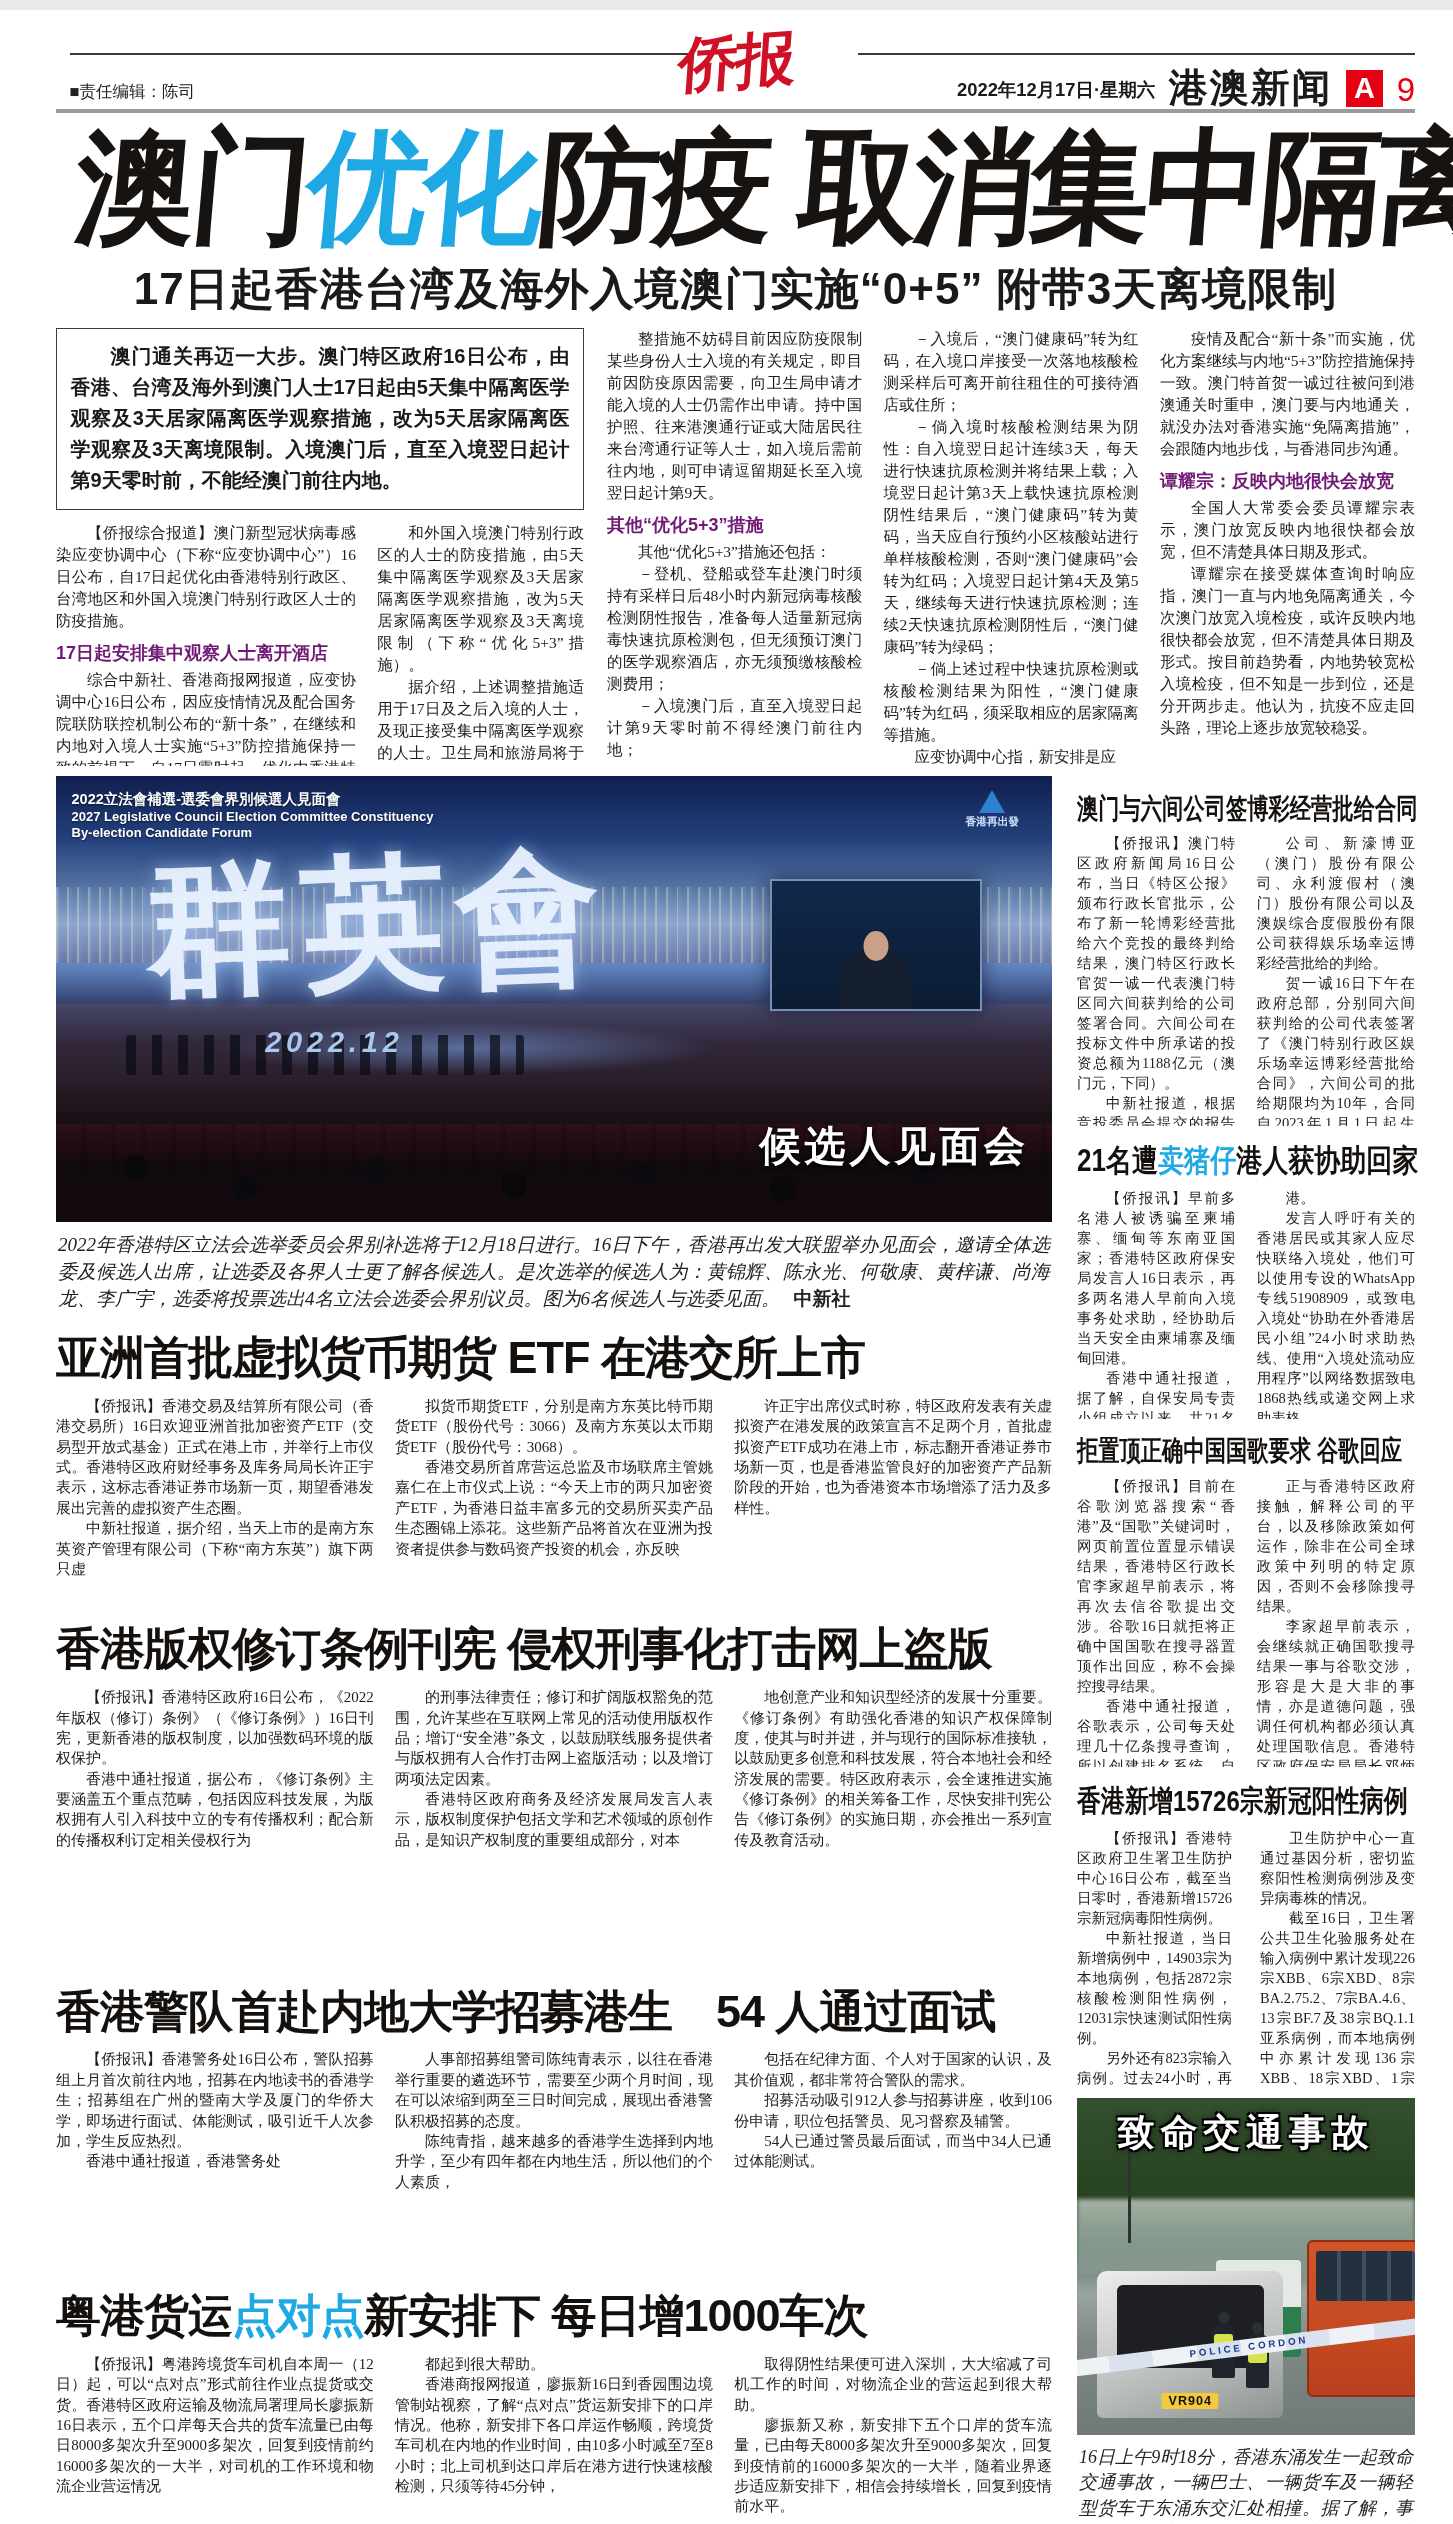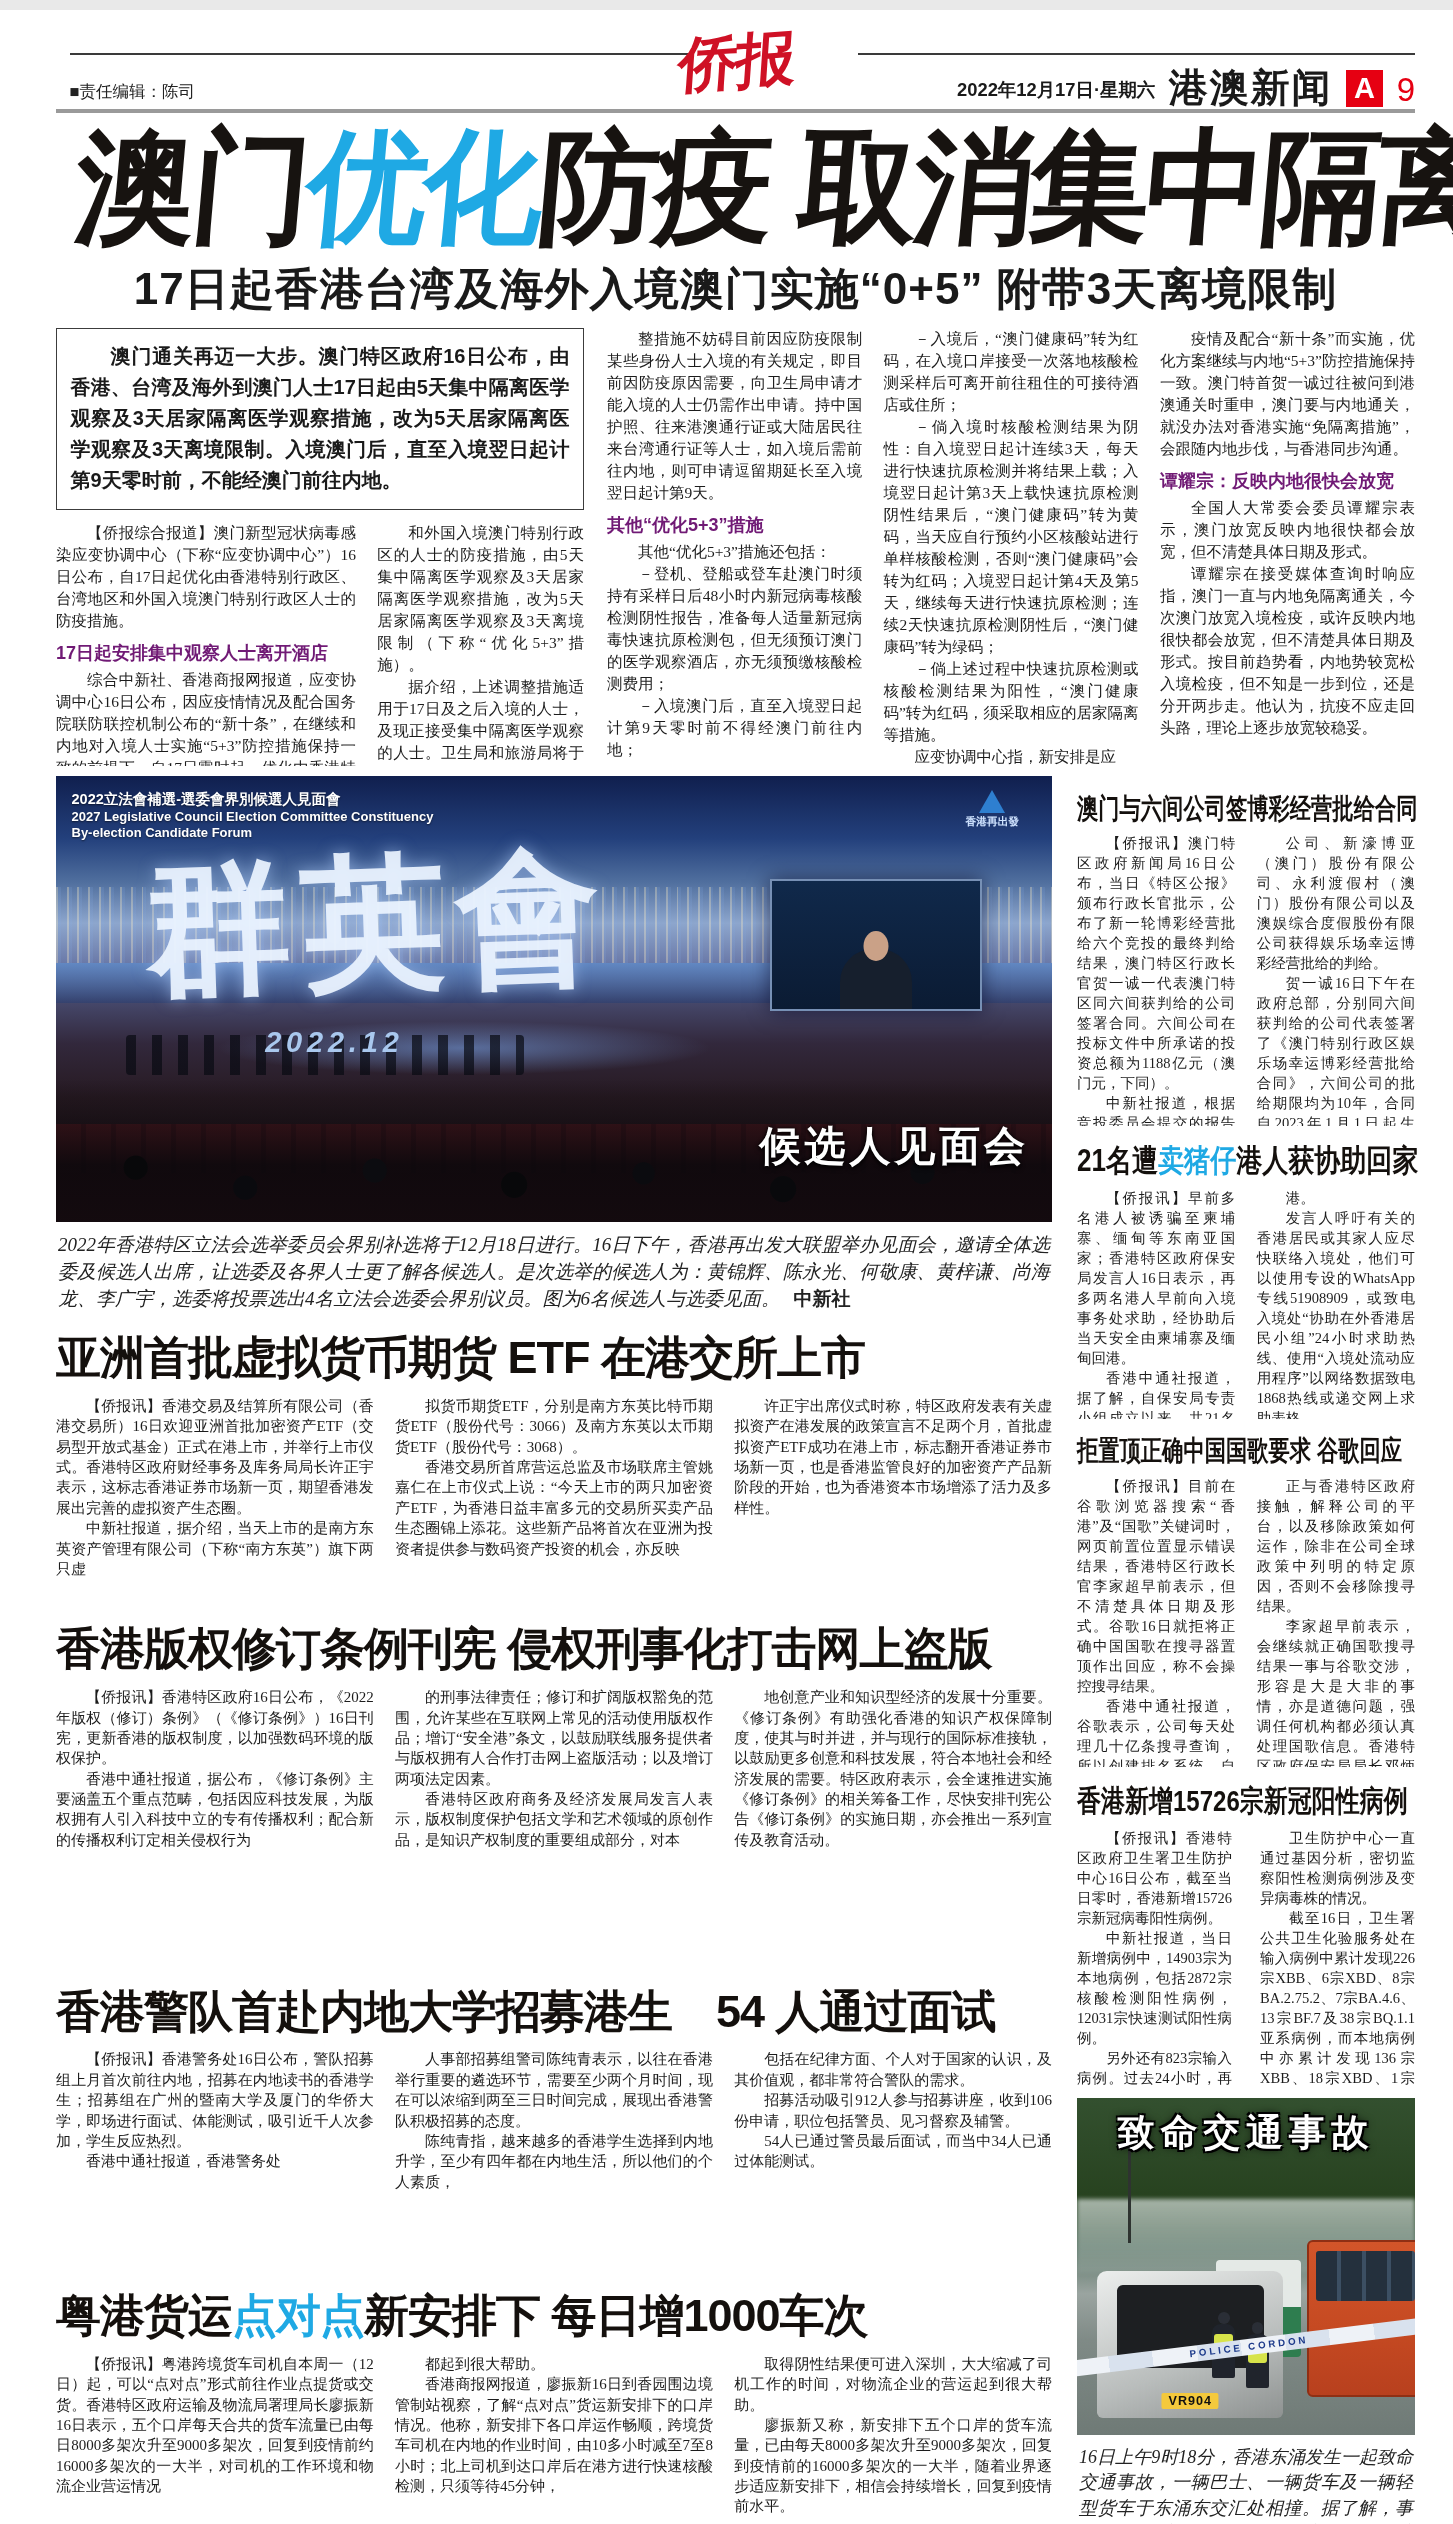--- a/index.html
+++ b/index.html
@@ -327,21 +327,21 @@
               <p>港。</p>
               <p>发言人呼吁有关的香港居民或其家人应尽快联络入境处，他们可以使用专设的WhatsApp专线51908909，或致电入境处“协助在外香港居民小组”24小时求助热线、使用“入境处流动应用程序”以网络数据致电1868热线或递交网上求助表格。</p>
             </div>
           </div>
       </article>
 
       <article>
         <h3 class="side-h sh-c">拒置顶正确中国国歌要求 谷歌回应</h3>
         <div class="cols art-body s300b">
             <div class="col">
-              <p>【侨报讯】目前在谷歌浏览器搜索“香港”及“国歌”关键词时，网页前置位置显示错误结果，香港特区行政长官李家超早前表示，但不清楚具体日期及形式。谷歌16日就拒将正确中国国歌在搜寻器置顶作出回应，称不会操控搜寻结果。</p>
+              <p>【侨报讯】目前在谷歌浏览器搜索“香港”及“国歌”关键词时，网页前置位置显示错误结果，香港特区行政长官李家超早前表示，将再次去信谷歌提出交涉。谷歌16日就拒将正确中国国歌在搜寻器置顶作出回应，称不会操控搜寻结果。</p>
               <p>香港中通社报道，谷歌表示，公司每天处理几十亿条搜寻查询，所以创建排名系统，自动显示相关、高素质和有用的信息，不会人为操控网页列表，决定特定网页的排序。</p>
             </div>
             <div class="col">
               <p>正与香港特区政府接触，解释公司的平台，以及移除政策如何运作，除非在公司全球政策中列明的特定原因，否则不会移除搜寻结果。</p>
               <p>李家超早前表示，会继续就正确国歌搜寻结果一事与谷歌交涉，形容是大是大非的事情，亦是道德问题，强调任何机构都必须认真处理国歌信息。香港特区政府保安局局长邓炳强说，谷歌拒绝将正确中国国歌置顶是匪夷所思，欠香港市民一个交代。</p>
             </div>
           </div>
       </article>
 
       <article>

